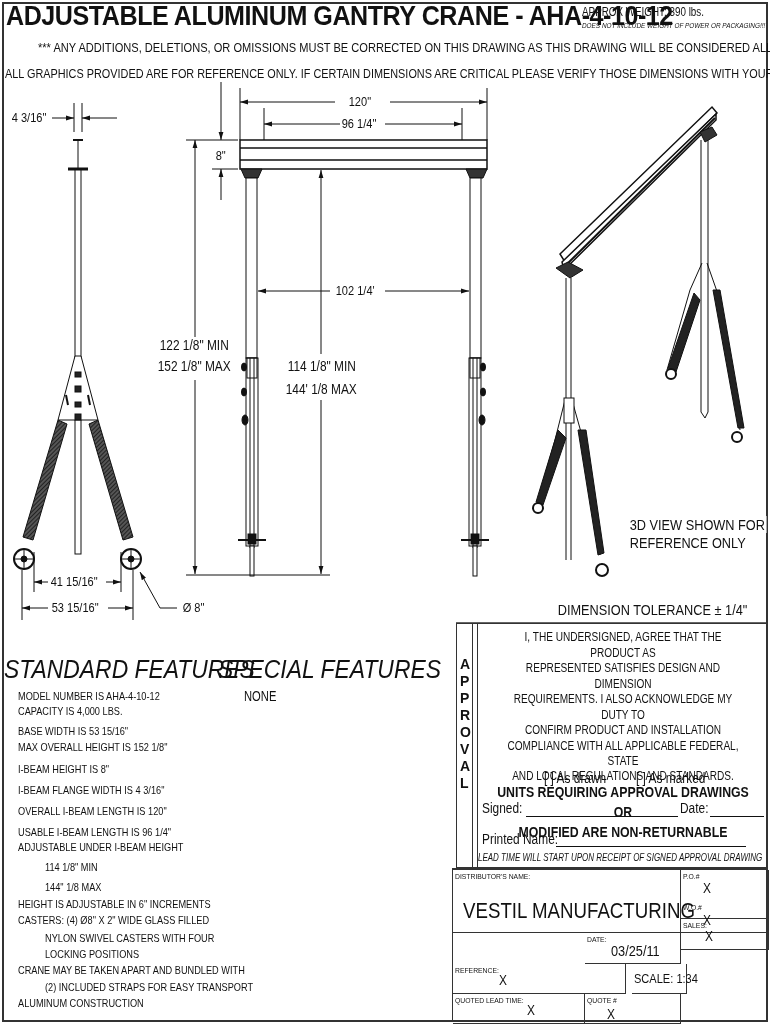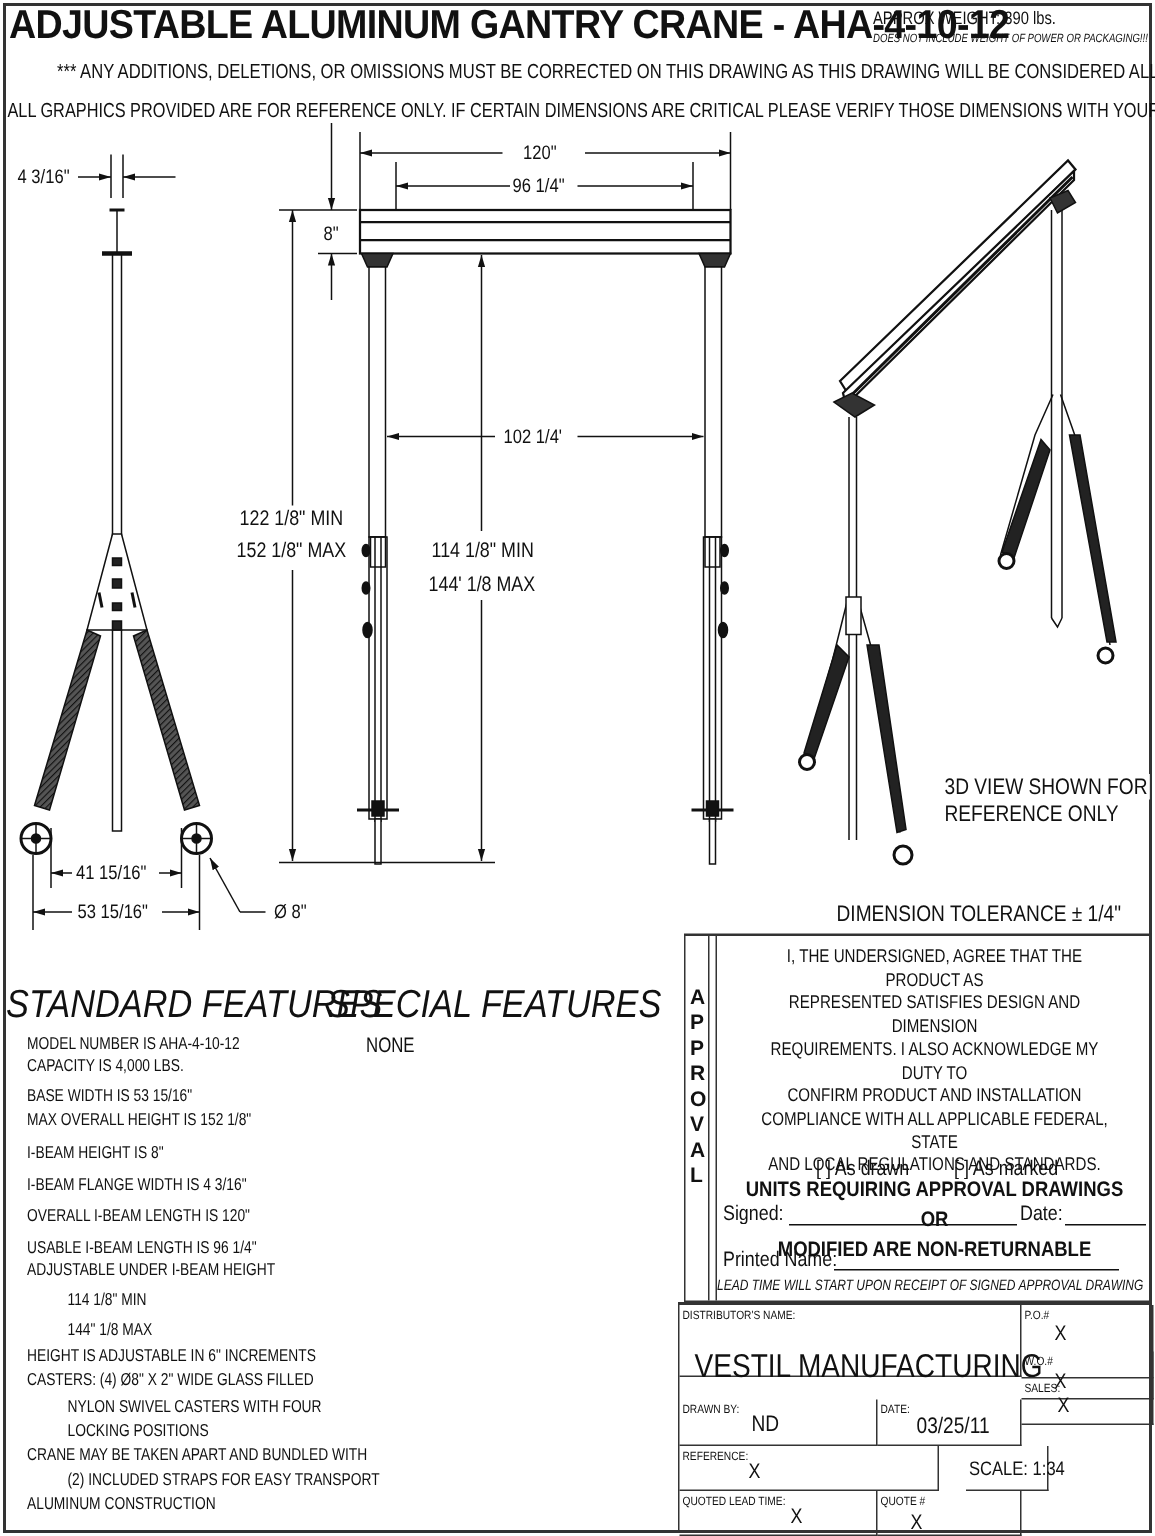--- a/index.html
+++ b/index.html
@@ -255,49 +255,45 @@
     <div class="abs" style="left:48px; top:192px; width:152px; border-bottom:1px solid #111;"></div>
     <div class="abs" style="left:202px; top:176px; font-size:14px; transform:scaleX(0.85); transform-origin:left top;">Date:</div>
     <div class="abs" style="left:232px; top:192px; width:54px; border-bottom:1px solid #111;"></div>
     <div class="abs" style="left:4px; top:207px; font-size:14px; transform:scaleX(0.85); transform-origin:left top; white-space:nowrap;">Printed Name:</div>
     <div class="abs" style="left:78px; top:222px; width:190px; border-bottom:1px solid #111;"></div>
     <div class="abs" style="left:0px; top:228px; font-size:10px; font-style:italic; transform:scaleX(0.8); transform-origin:left top; white-space:nowrap;">LEAD TIME WILL START UPON RECEIPT OF SIGNED APPROVAL DRAWING</div>
   </div>
 </div>
 
 <div class="abs titleblock">
-  <div class="cell" style="left:0; top:0; width:228px; height:48px;">
+  <div class="cell" style="left:0; top:0; width:228px; height:63px;">
     <div class="lbl">DISTRIBUTOR'S NAME:</div>
     <div class="val" style="left:10px; top:28px; font-size:22px;">VESTIL MANUFACTURING</div>
   </div>
   <div class="cell" style="left:228px; top:0; width:88px; height:49px;">
     <div class="lbl">P.O.#</div>
     <div class="val" style="left:22px; top:10px;">X</div>
   </div>
   <div class="cell" style="left:228px; top:31px; width:88px; height:32px;">
     <div class="lbl">W.O.#</div>
     <div class="val" style="left:22px; top:11px;">X</div>
   </div>
-  <div class="cell" style="left:0; top:63px; width:132px; height:31px;">
-    <div class="lbl">DRAWN BY:</div>
-    <div class="val" style="left:48px; top:8px; font-size:15px;">ND</div>
-  </div>
   <div class="cell" style="left:132px; top:63px; width:96px; height:31px;">
     <div class="lbl">DATE:</div>
     <div class="val" style="left:26px; top:9px; font-size:15px;">03/25/11</div>
   </div>
   <div class="cell" style="left:228px; top:49px; width:88px; height:31px;">
     <div class="lbl">SALES:</div>
     <div class="val" style="left:24px; top:9px;">X</div>
   </div>
   <div class="cell" style="left:0; top:94px; width:173px; height:30px;">
     <div class="lbl">REFERENCE:</div>
     <div class="val" style="left:46px; top:8px;">X</div>
   </div>
-  <div class="cell" style="left:191px; top:94px; width:55px; height:30px;">
+  <div class="cell" style="left:179px; top:94px; width:55px; height:30px;">
     <div class="val" style="left:2px; top:7px; font-size:13px;">SCALE: 1:34</div>
   </div>
   <div class="cell" style="left:0; top:124px; width:132px; height:30px;">
     <div class="lbl">QUOTED LEAD TIME:</div>
     <div class="val" style="left:74px; top:8px;">X</div>
   </div>
   <div class="cell" style="left:132px; top:124px; width:96px; height:30px;">
     <div class="lbl">QUOTE #</div>
     <div class="val" style="left:22px; top:12px;">X</div>
   </div>

